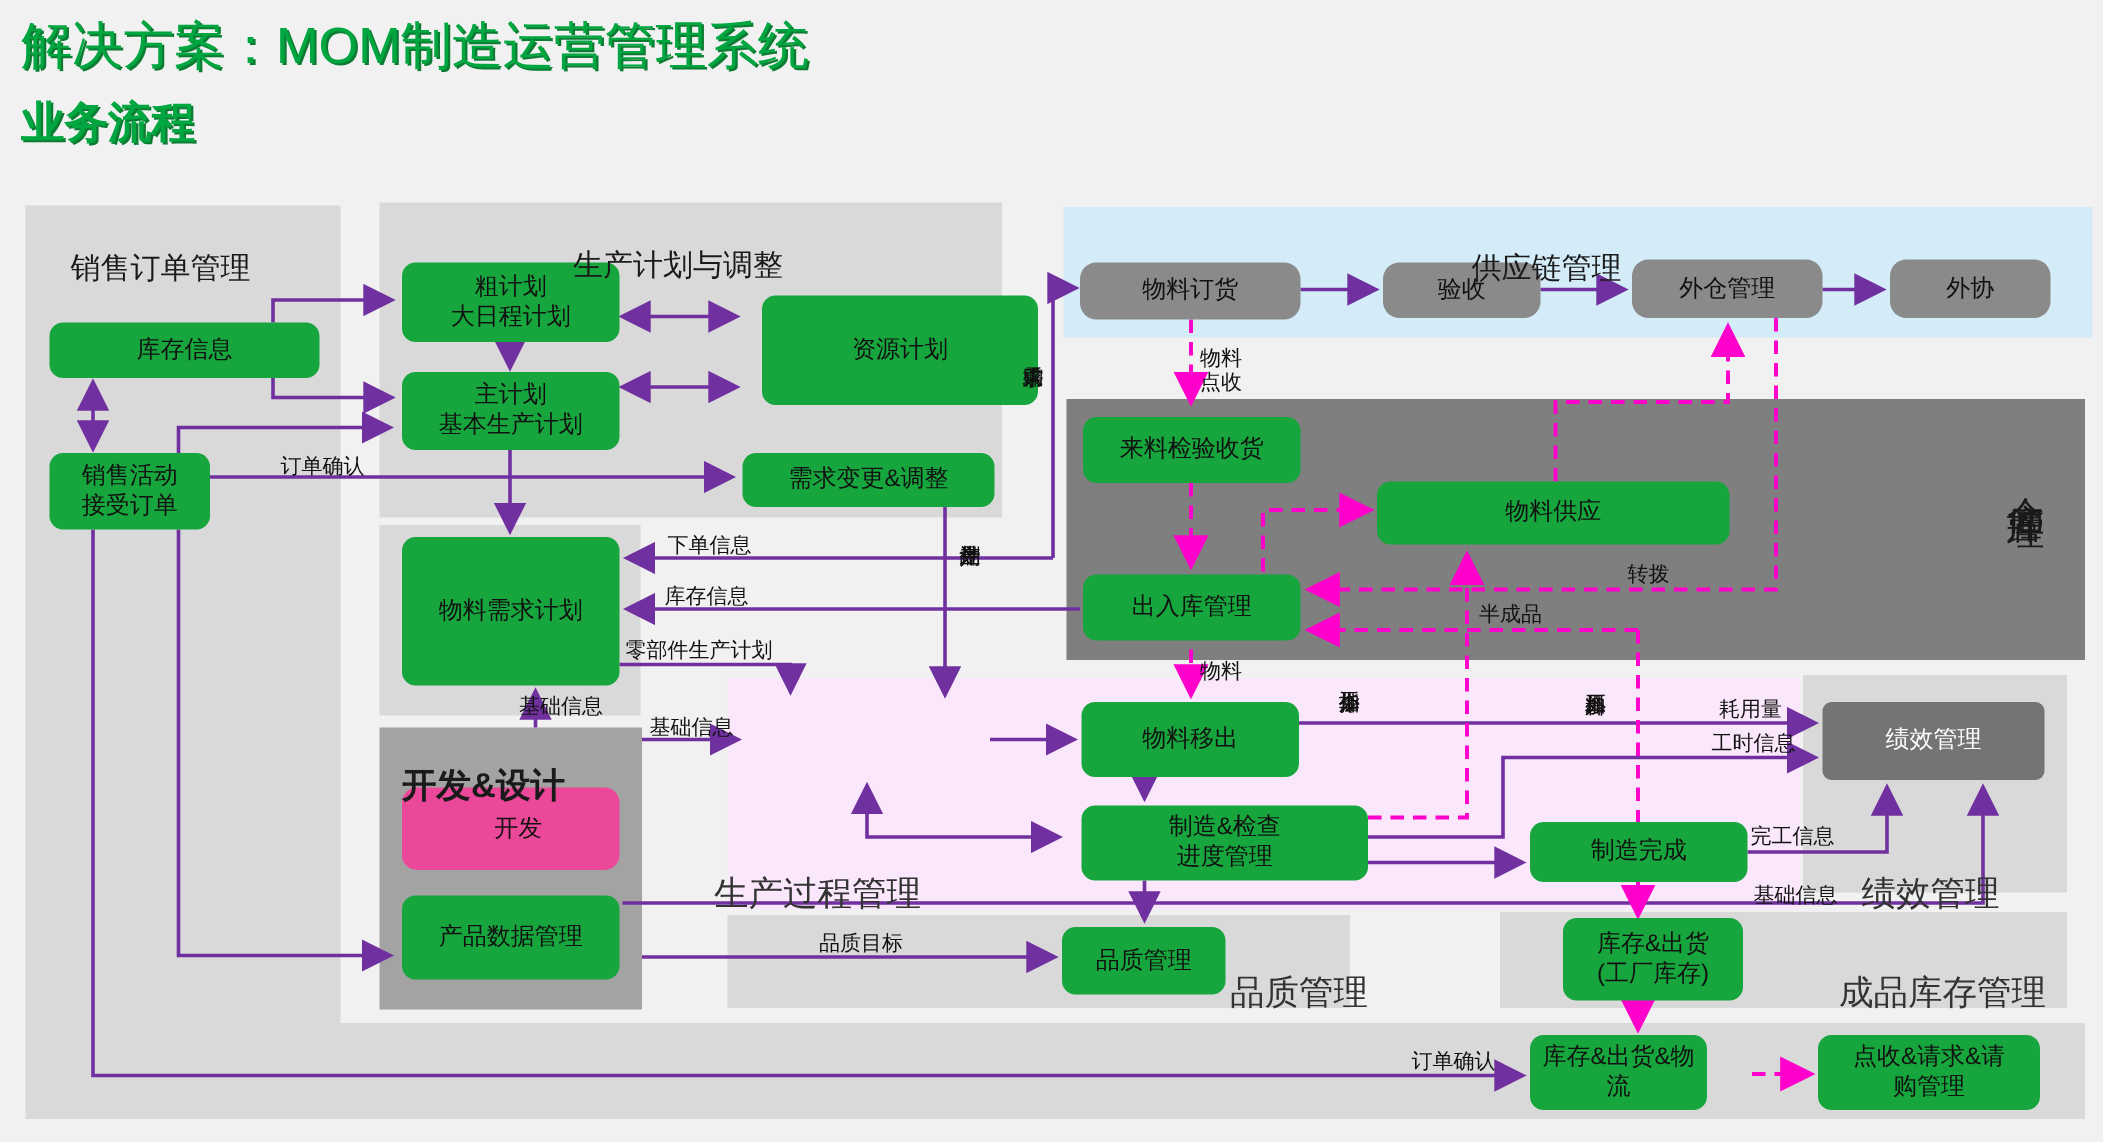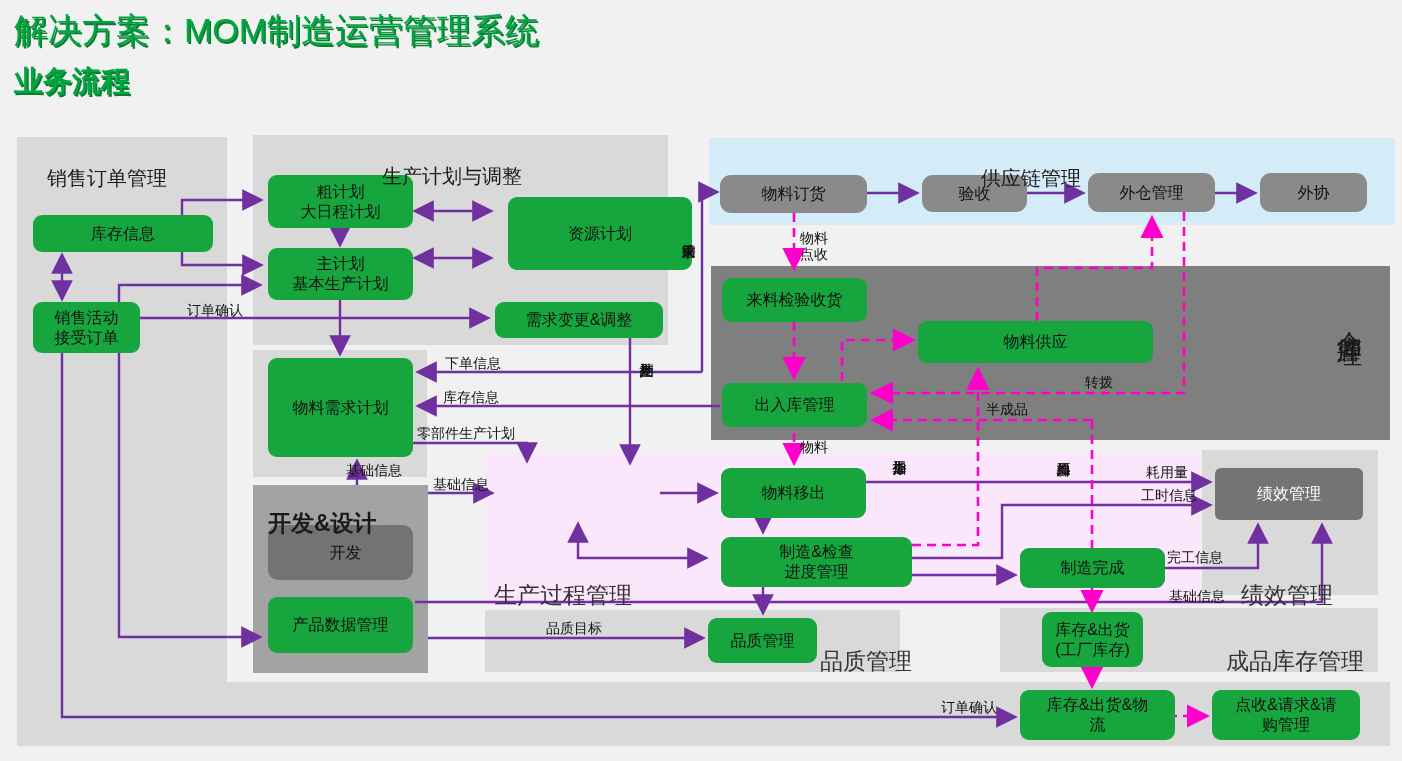--- a/index.html
+++ b/index.html
@@ -13,21 +13,21 @@
   .p-pink{background:#fbe7fb;}
   .sec-title{position:absolute;z-index:4;color:#1a1a1a;font-size:20px;white-space:nowrap;margin-top:19px;}
   .sec-big{font-size:23px;color:#333;}
   .vert{writing-mode:vertical-rl;text-orientation:upright;}
   .node{position:absolute;z-index:3;display:flex;align-items:center;justify-content:center;
         text-align:center;border-radius:9px;color:#111;font-size:16px;line-height:1.25;
         white-space:pre-line;padding:2px;box-sizing:border-box;}
   .green{background:#17a63d;}
   .gray{background:#8a8a8a;border-radius:11px;}
   .darkgray{background:#747474;color:#fff;border-radius:6px;}
-  .white{background:#737373;border-radius:10px;padding-left:12px;}
+  .white{background:#ec4899;border-radius:10px;padding-left:12px;}
   .lbl{position:absolute;z-index:5;font-size:14px;color:#111;white-space:pre-line;line-height:1.15;}
   svg#wires{position:absolute;left:0;top:0;z-index:2;}
   #hdr-title{position:absolute;left:14px;top:8px;font-size:34px;font-weight:normal;color:#00a63f;
              text-shadow:1.5px 1.5px 0 #0d7c33;z-index:6;}
   #hdr-sub{position:absolute;left:14px;top:62px;font-size:29px;font-weight:bold;color:#00a63f;
            text-shadow:1.5px 1.5px 0 #0d7c33;z-index:6;}
   #logo{position:absolute;left:1143px;top:8px;width:247px;height:55px;z-index:6;
         background:linear-gradient(100deg,#27bfdf,#55d989);border-radius:3px;
         display:flex;align-items:center;justify-content:center;gap:8px;}
   #logo .lt{display:flex;flex-direction:column;line-height:1;}
@@ -112,21 +112,21 @@
       <path d="M1092,667 V684" marker-end="url(#am)"></path>
       <path d="M1168,716 H1205" marker-end="url(#am)"></path>
     </g>
   </svg>
 
   <div class="sec-title" style="left:47px;top:146px">销售订单管理</div>
   <div class="sec-title" style="left:382px;top:144px">生产计划与调整</div>
   <div class="sec-title" style="left:981px;top:146px">供应链管理</div>
   <div class="sec-title vert" style="left:1334px;top:292px;font-size:25px;letter-spacing:4px">仓库管理</div>
   <div class="sec-title" style="left:268px;top:489px;font-size:23px;font-weight:bold;color:#1a1a1a">开发&amp;设计</div>
-  <div class="sec-title sec-big" style="left:494px;top:561px">生产过程管理</div>
+  <div class="sec-title sec-big" style="left:476px;top:561px">生产过程管理</div>
   <div class="sec-title sec-big" style="left:820px;top:627px">品质管理</div>
   <div class="sec-title sec-big" style="left:1241px;top:561px">绩效管理</div>
   <div class="sec-title sec-big" style="left:1226px;top:627px">成品库存管理</div>
 
   <div class="node green" style="left:33px;top:215px;width:180px;height:37px">库存信息</div>
   <div class="node green" style="left:33px;top:302px;width:107px;height:51px">销售活动
 接受订单</div>
   <div class="node green" style="left:268px;top:175px;width:145px;height:53px">粗计划
 大日程计划</div>
   <div class="node green" style="left:268px;top:248px;width:145px;height:52px">主计划
@@ -142,23 +142,23 @@
   <div class="node gray" style="left:1260px;top:173px;width:107px;height:39px">外协</div>
   <div class="node green" style="left:722px;top:278px;width:145px;height:44px">来料检验收货</div>
   <div class="node green" style="left:918px;top:321px;width:235px;height:42px">物料供应</div>
   <div class="node green" style="left:722px;top:383px;width:145px;height:44px">出入库管理</div>
   <div class="node green" style="left:721px;top:468px;width:145px;height:50px">物料移出</div>
   <div class="node green" style="left:721px;top:537px;width:191px;height:50px">制造&amp;检查
 进度管理</div>
   <div class="node green" style="left:1020px;top:548px;width:145px;height:40px">制造完成</div>
   <div class="node darkgray" style="left:1215px;top:468px;width:148px;height:52px">绩效管理</div>
   <div class="node green" style="left:708px;top:618px;width:109px;height:45px">品质管理</div>
-  <div class="node green" style="left:1042px;top:612px;width:101px;height:55px">库存&amp;出货
+  <div class="node green" style="left:1042px;top:612px;width:120px;height:55px">库存&amp;出货
 (工厂库存)</div>
-  <div class="node green" style="left:1020px;top:690px;width:155px;height:50px">库存&amp;出货&amp;物
+  <div class="node green" style="left:1020px;top:690px;width:118px;height:50px">库存&amp;出货&amp;物
 流</div>
   <div class="node green" style="left:1212px;top:690px;width:148px;height:50px">点收&amp;请求&amp;请
 购管理</div>
 
   <div class="lbl" style="left:187px;top:302px">订单确认</div>
   <div class="lbl" style="left:445px;top:355px">下单信息</div>
   <div class="lbl" style="left:443px;top:389px">库存信息</div>
   <div class="lbl" style="left:417px;top:425px">零部件生产计划</div>
   <div class="lbl" style="left:346px;top:462px">基础信息</div>
   <div class="lbl" style="left:433px;top:476px">基础信息</div>

